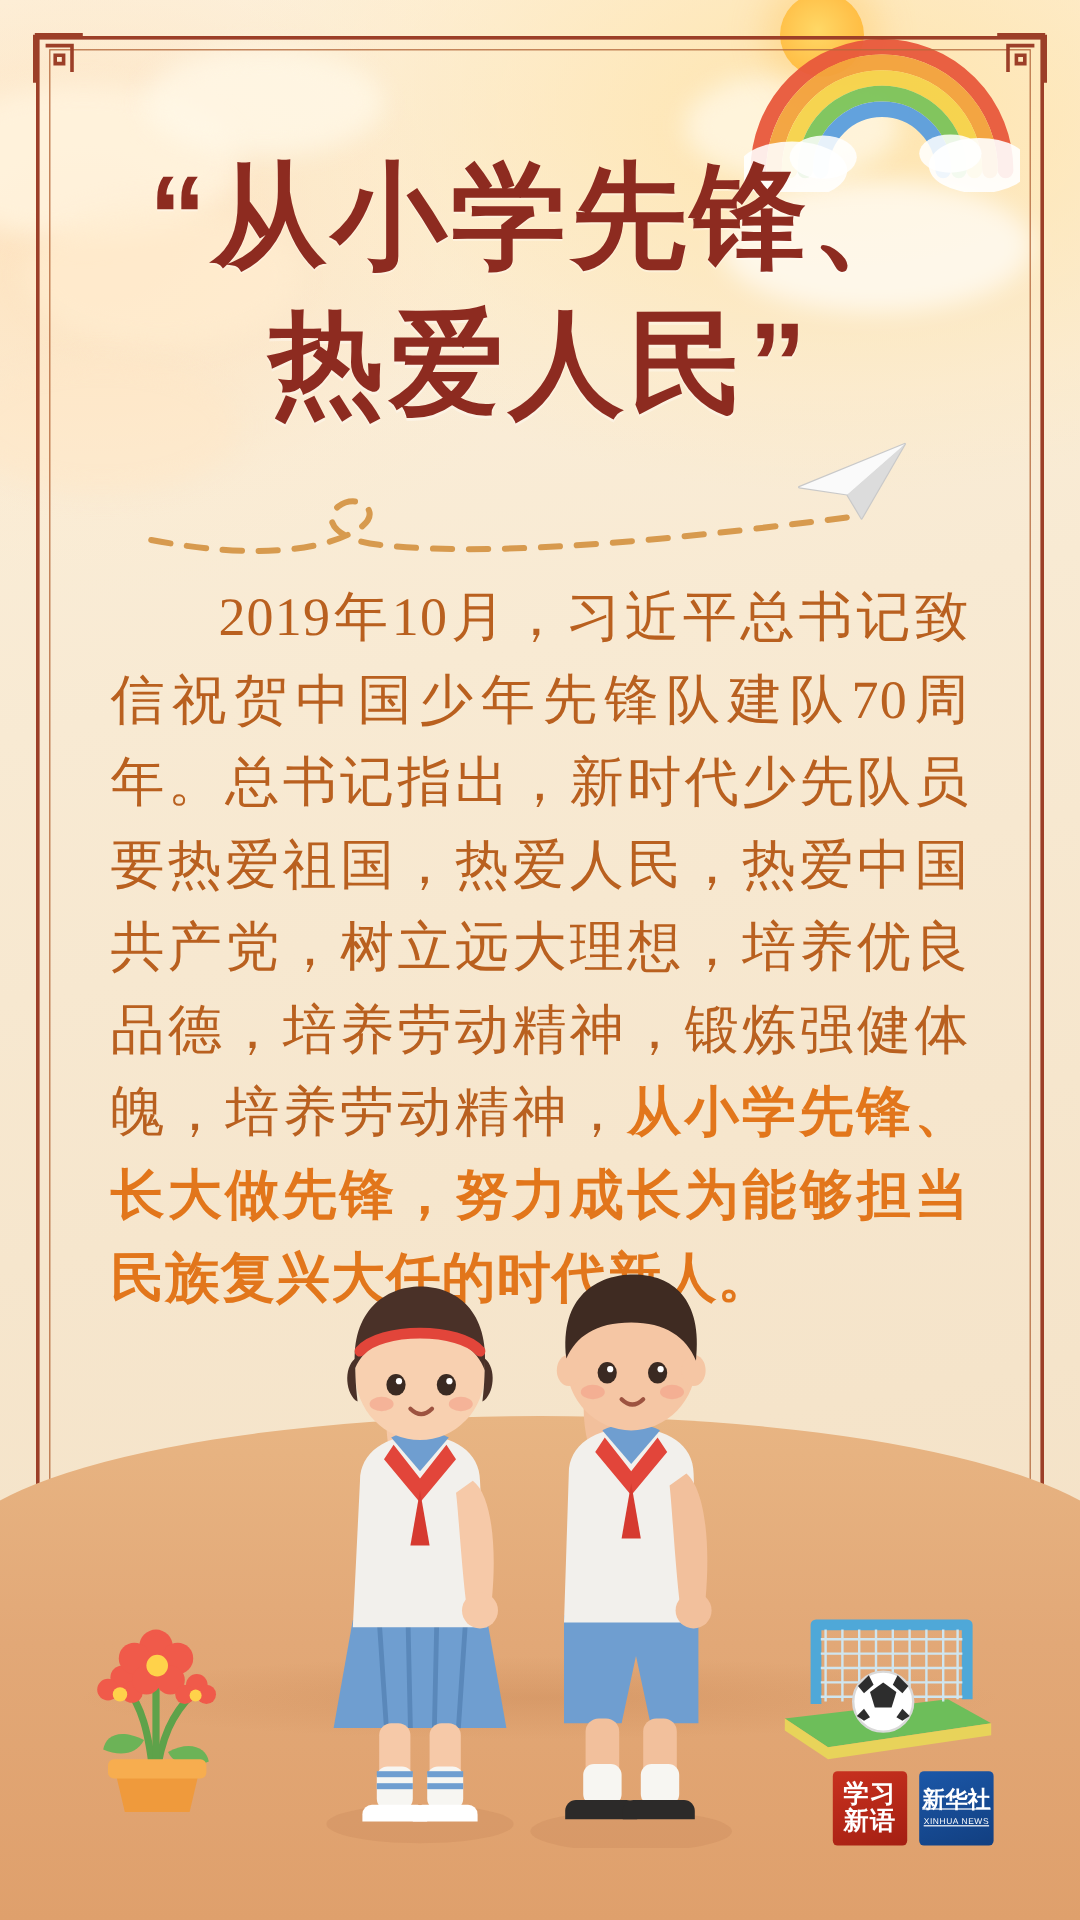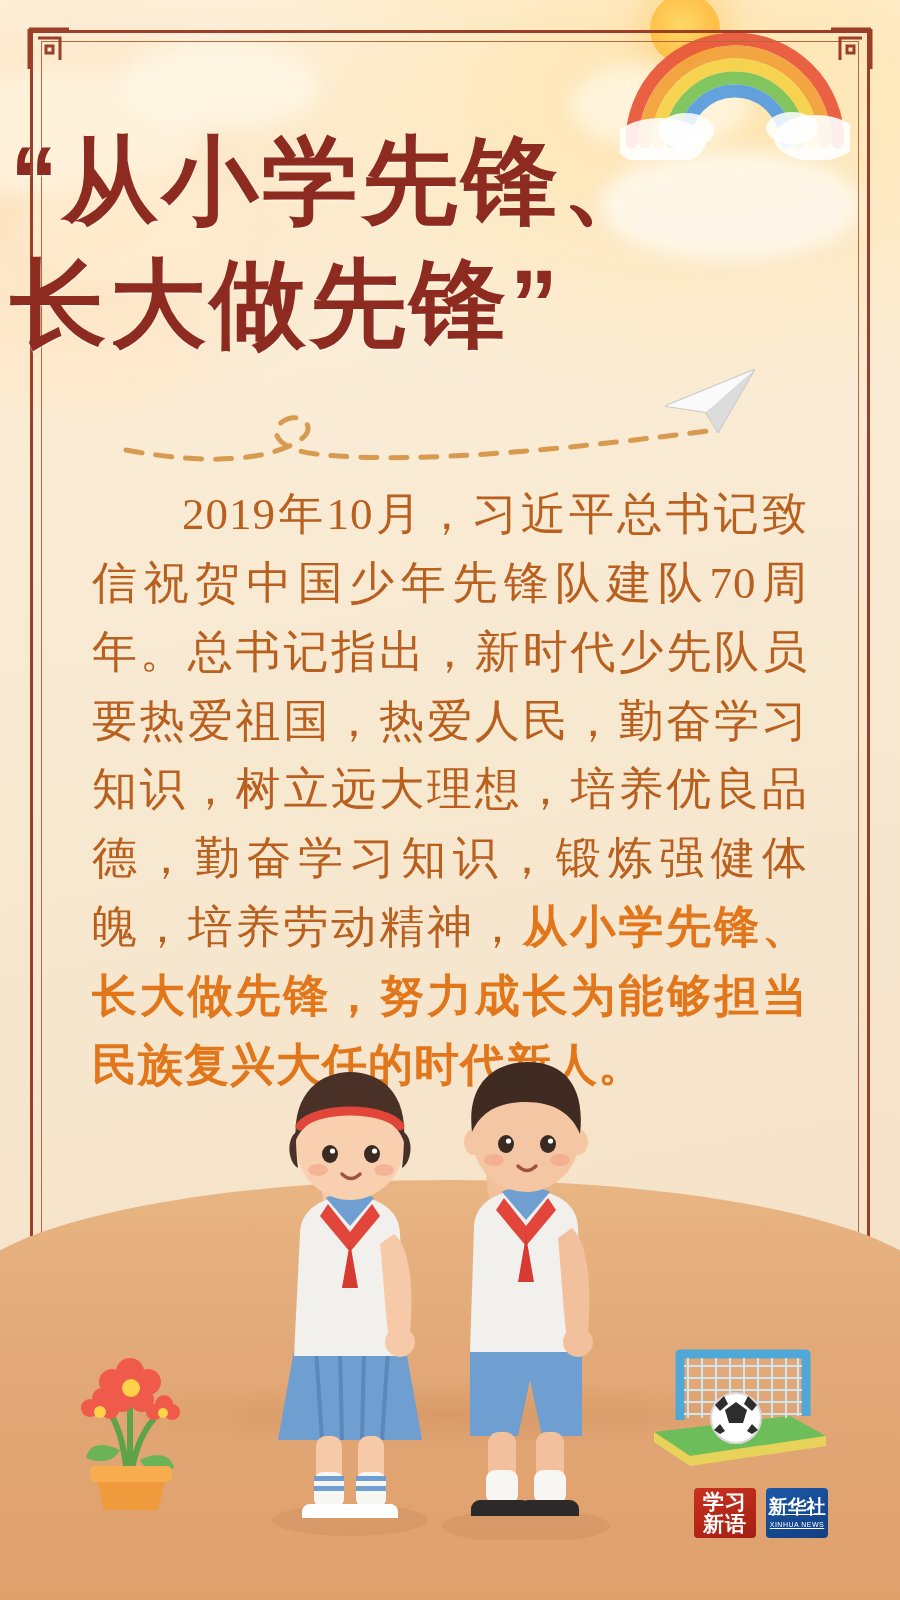--- a/index.html
+++ b/index.html
@@ -77,21 +77,22 @@
   }
   .corner svg { display: block; }
   .corner.tl { left: 26px; top: 26px; }
   .corner.tr { right: 26px; top: 26px; transform: scaleX(-1); }
   .corner.bl { left: 26px; bottom: 26px; transform: scaleY(-1); }
   .corner.br { right: 26px; bottom: 26px; transform: scale(-1,-1); }
 
   
   #title-block {
     position: absolute;
-    left: 10px; right: 0; top: 120px;
+    left: 0; right: 0; top: 120px;
+    text-align: center;
   }
   .title-line {
     color: #8d2b20;
     font-family: "Liberation Sans", "DejaVu Sans", sans-serif;
     font-weight: bold;
     font-size: 96px;
     line-height: 1.28;
     letter-spacing: 4px;
     text-shadow: 0 2px 0 rgba(255,255,255,0.35);
   }
@@ -161,21 +162,21 @@
 
   
   #logos {
     position: absolute;
     right: 72px; bottom: 62px;
     display: flex;
     gap: 10px;
     align-items: flex-end;
   }
   .logo-box {
-    width: 62px; height: 50px;
+    width: 62px; height: 62px;
     border-radius: 4px;
     display: flex;
     flex-direction: column;
     align-items: center;
     justify-content: center;
     color: #fff;
     font-family: "Liberation Sans", "DejaVu Sans", sans-serif;
   }
   .logo-xuexi {
     background: linear-gradient(160deg, #c8311f 0%, #a41f12 100%);
@@ -263,39 +264,39 @@
       <g fill="none" stroke="#9c3f28" stroke-width="3">
         <path d="M3,3 H43 M3,3 V43"></path>
         <path d="M12,12 H34 V34"></path>
         <path d="M20,20 H27 V27 H20 Z"></path>
       </g>
     </svg>
   </div>
 
   <div id="title-block">
     <div class="title-line">“从小学先锋、</div>
-    <div class="title-line">长大做先锋”</div>
+    <div class="title-line">热爱人民”</div>
   </div>
 
   <div id="swoosh">
     <svg width="600" height="70" viewBox="0 0 600 70">
       <path d="M6,50 C90,66 150,60 180,40 C200,26 178,10 162,22 C148,33 160,50 196,54 C300,66 470,46 596,30" fill="none" stroke="#d79a4e" stroke-width="5" stroke-linecap="round" stroke-dasharray="16 14"></path>
     </svg>
   </div>
 
   <div id="plane">
     <svg width="100" height="80" viewBox="0 0 100 80">
       <path d="M6,46 L94,10 L58,72 L46,52 Z" fill="#f2f2f2" stroke="#c9c9c9" stroke-width="2" stroke-linejoin="round"></path>
       <path d="M46,52 L94,10 L58,72 Z" fill="#dcdcdc"></path>
       <path d="M6,46 L94,10 L46,52 Z" fill="#fafafa"></path>
     </svg>
   </div>
 
   <div id="body-text">
-    <span class="indent"></span><span>2019年10月，习近平总书记致信祝贺中国少年先锋队建队70周年。总书记指出，新时代少先队员要热爱祖国，热爱人民，勤奋学习知识，树立远大理想，培养优良品德，勤奋学习知识，锻炼强健体魄，培养劳动精神，</span><span class="hl">从小学先锋、长大做先锋，</span><span class="tail">努力成长为能够担当民族复兴大任的时代新人。</span>
+    <span class="indent"></span><span>2019年10月，习近平总书记致信祝贺中国少年先锋队建队70周年。总书记指出，新时代少先队员要热爱祖国，热爱人民，热爱中国共产党，树立远大理想，培养优良品德，培养劳动精神，锻炼强健体魄，培养劳动精神，</span><span class="hl">从小学先锋、长大做先锋，</span><span class="tail">努力成长为能够担当民族复兴大任的时代新人。</span>
   </div>
 
   <div id="ground"></div>
   <div id="ground-shade"></div>
 
   <div id="kids">
     <svg width="420" height="520" viewBox="0 0 420 520">
 
       <ellipse cx="120" cy="500" rx="78" ry="16" fill="#c98a5c" opacity="0.35"></ellipse>
       <ellipse cx="296" cy="506" rx="84" ry="17" fill="#c98a5c" opacity="0.35"></ellipse>

